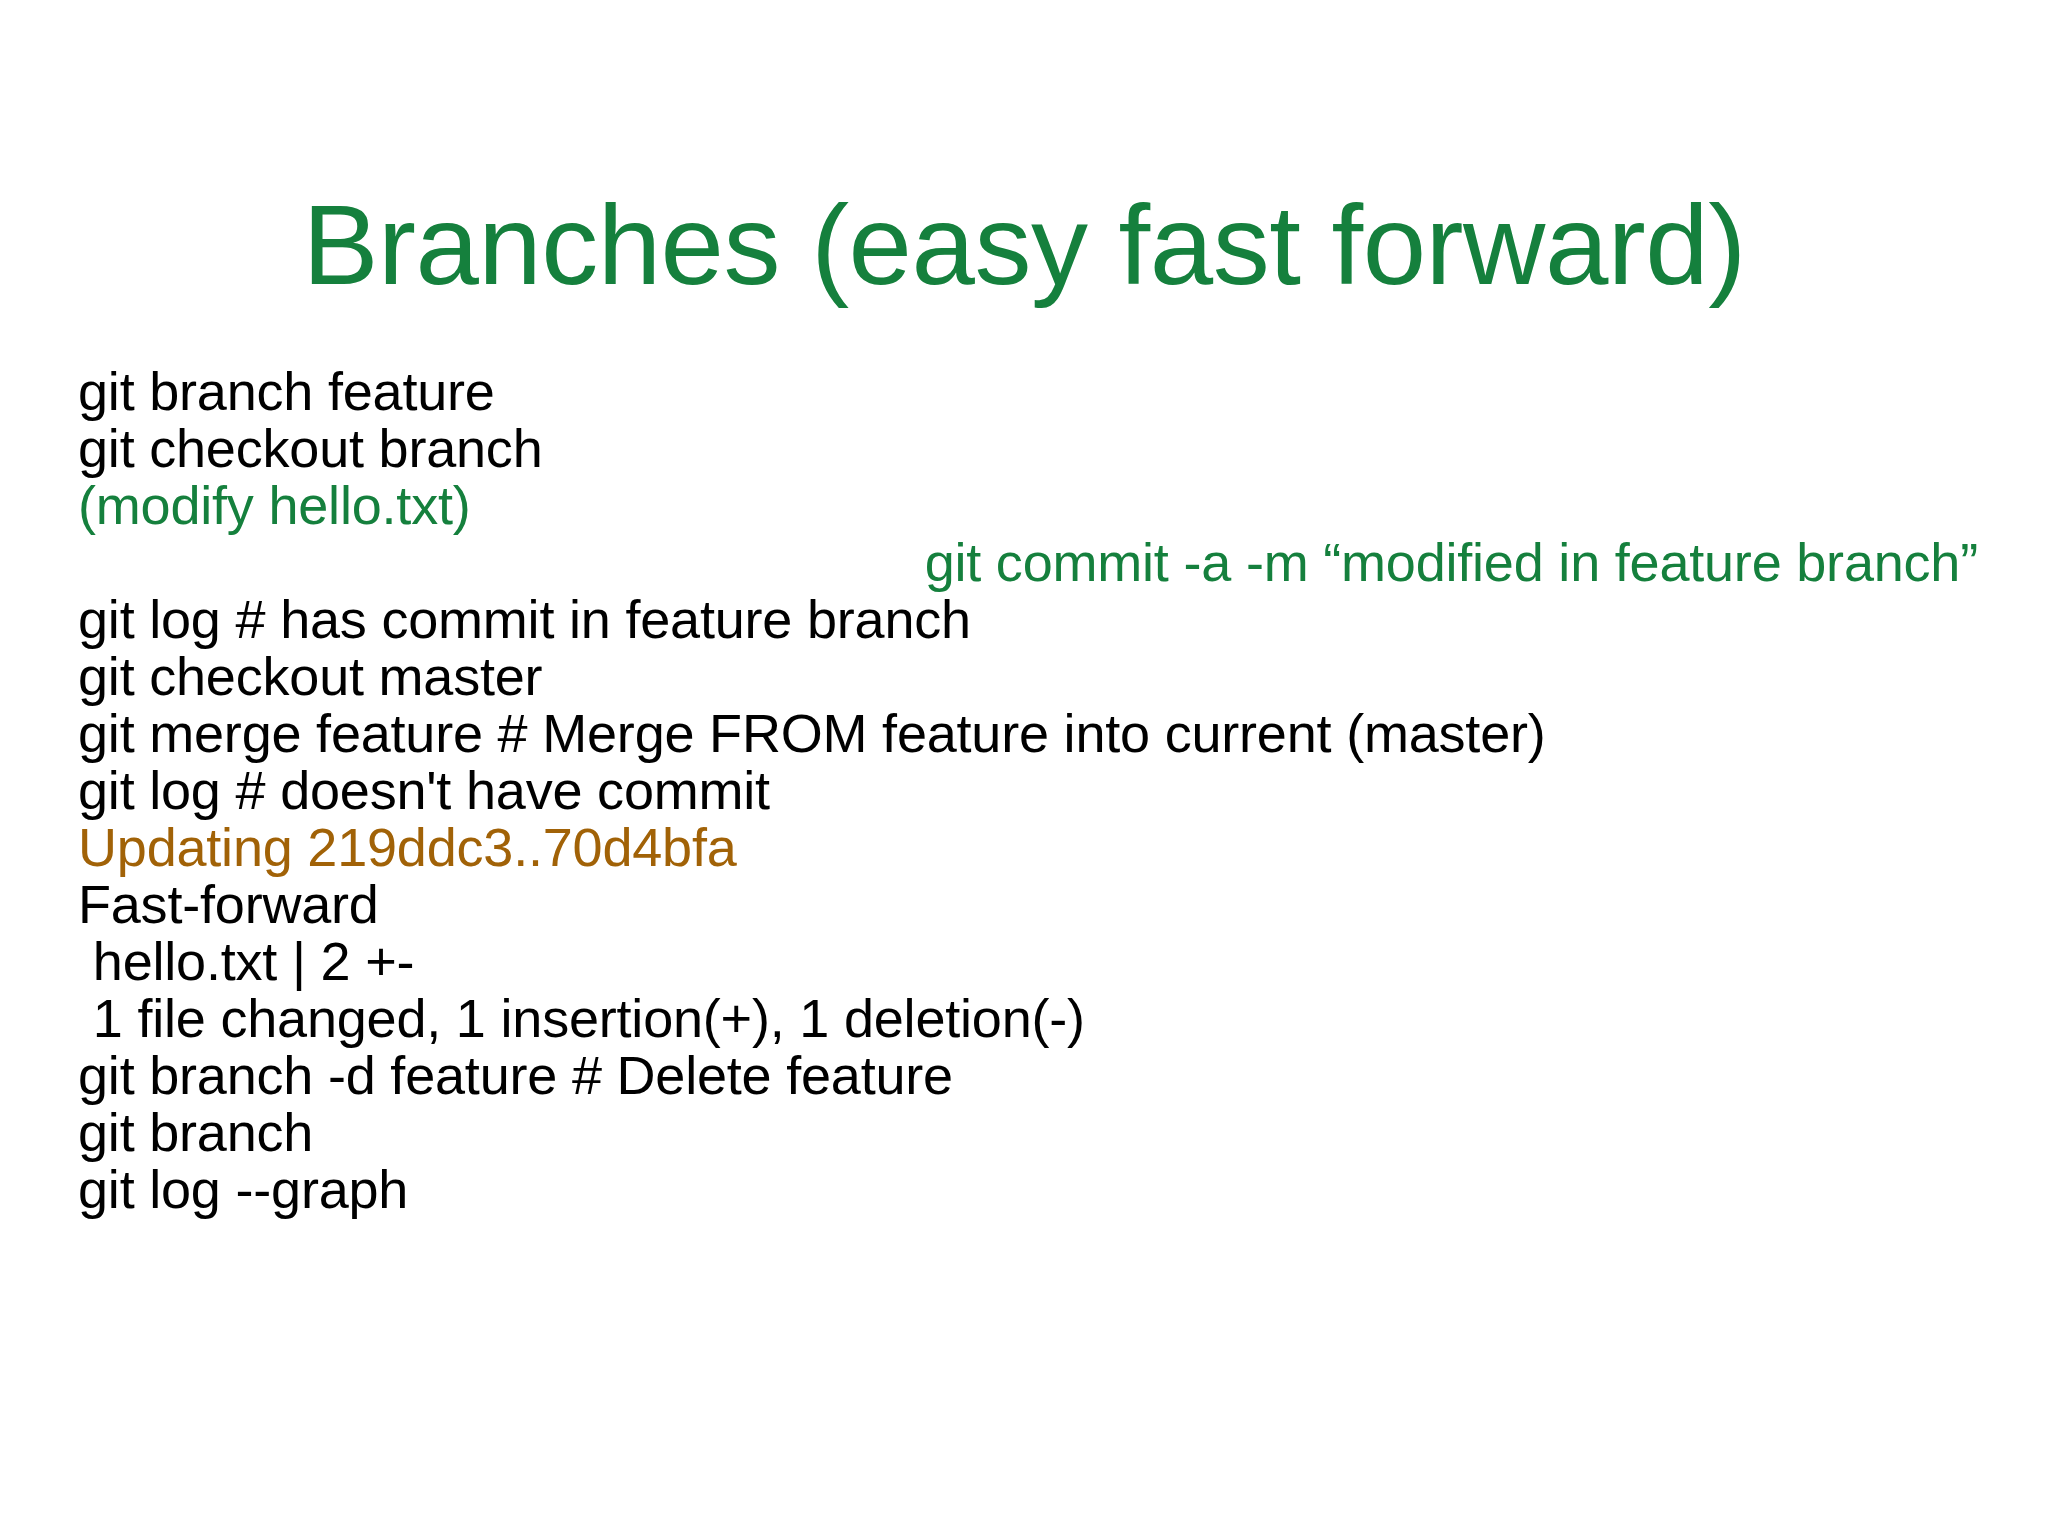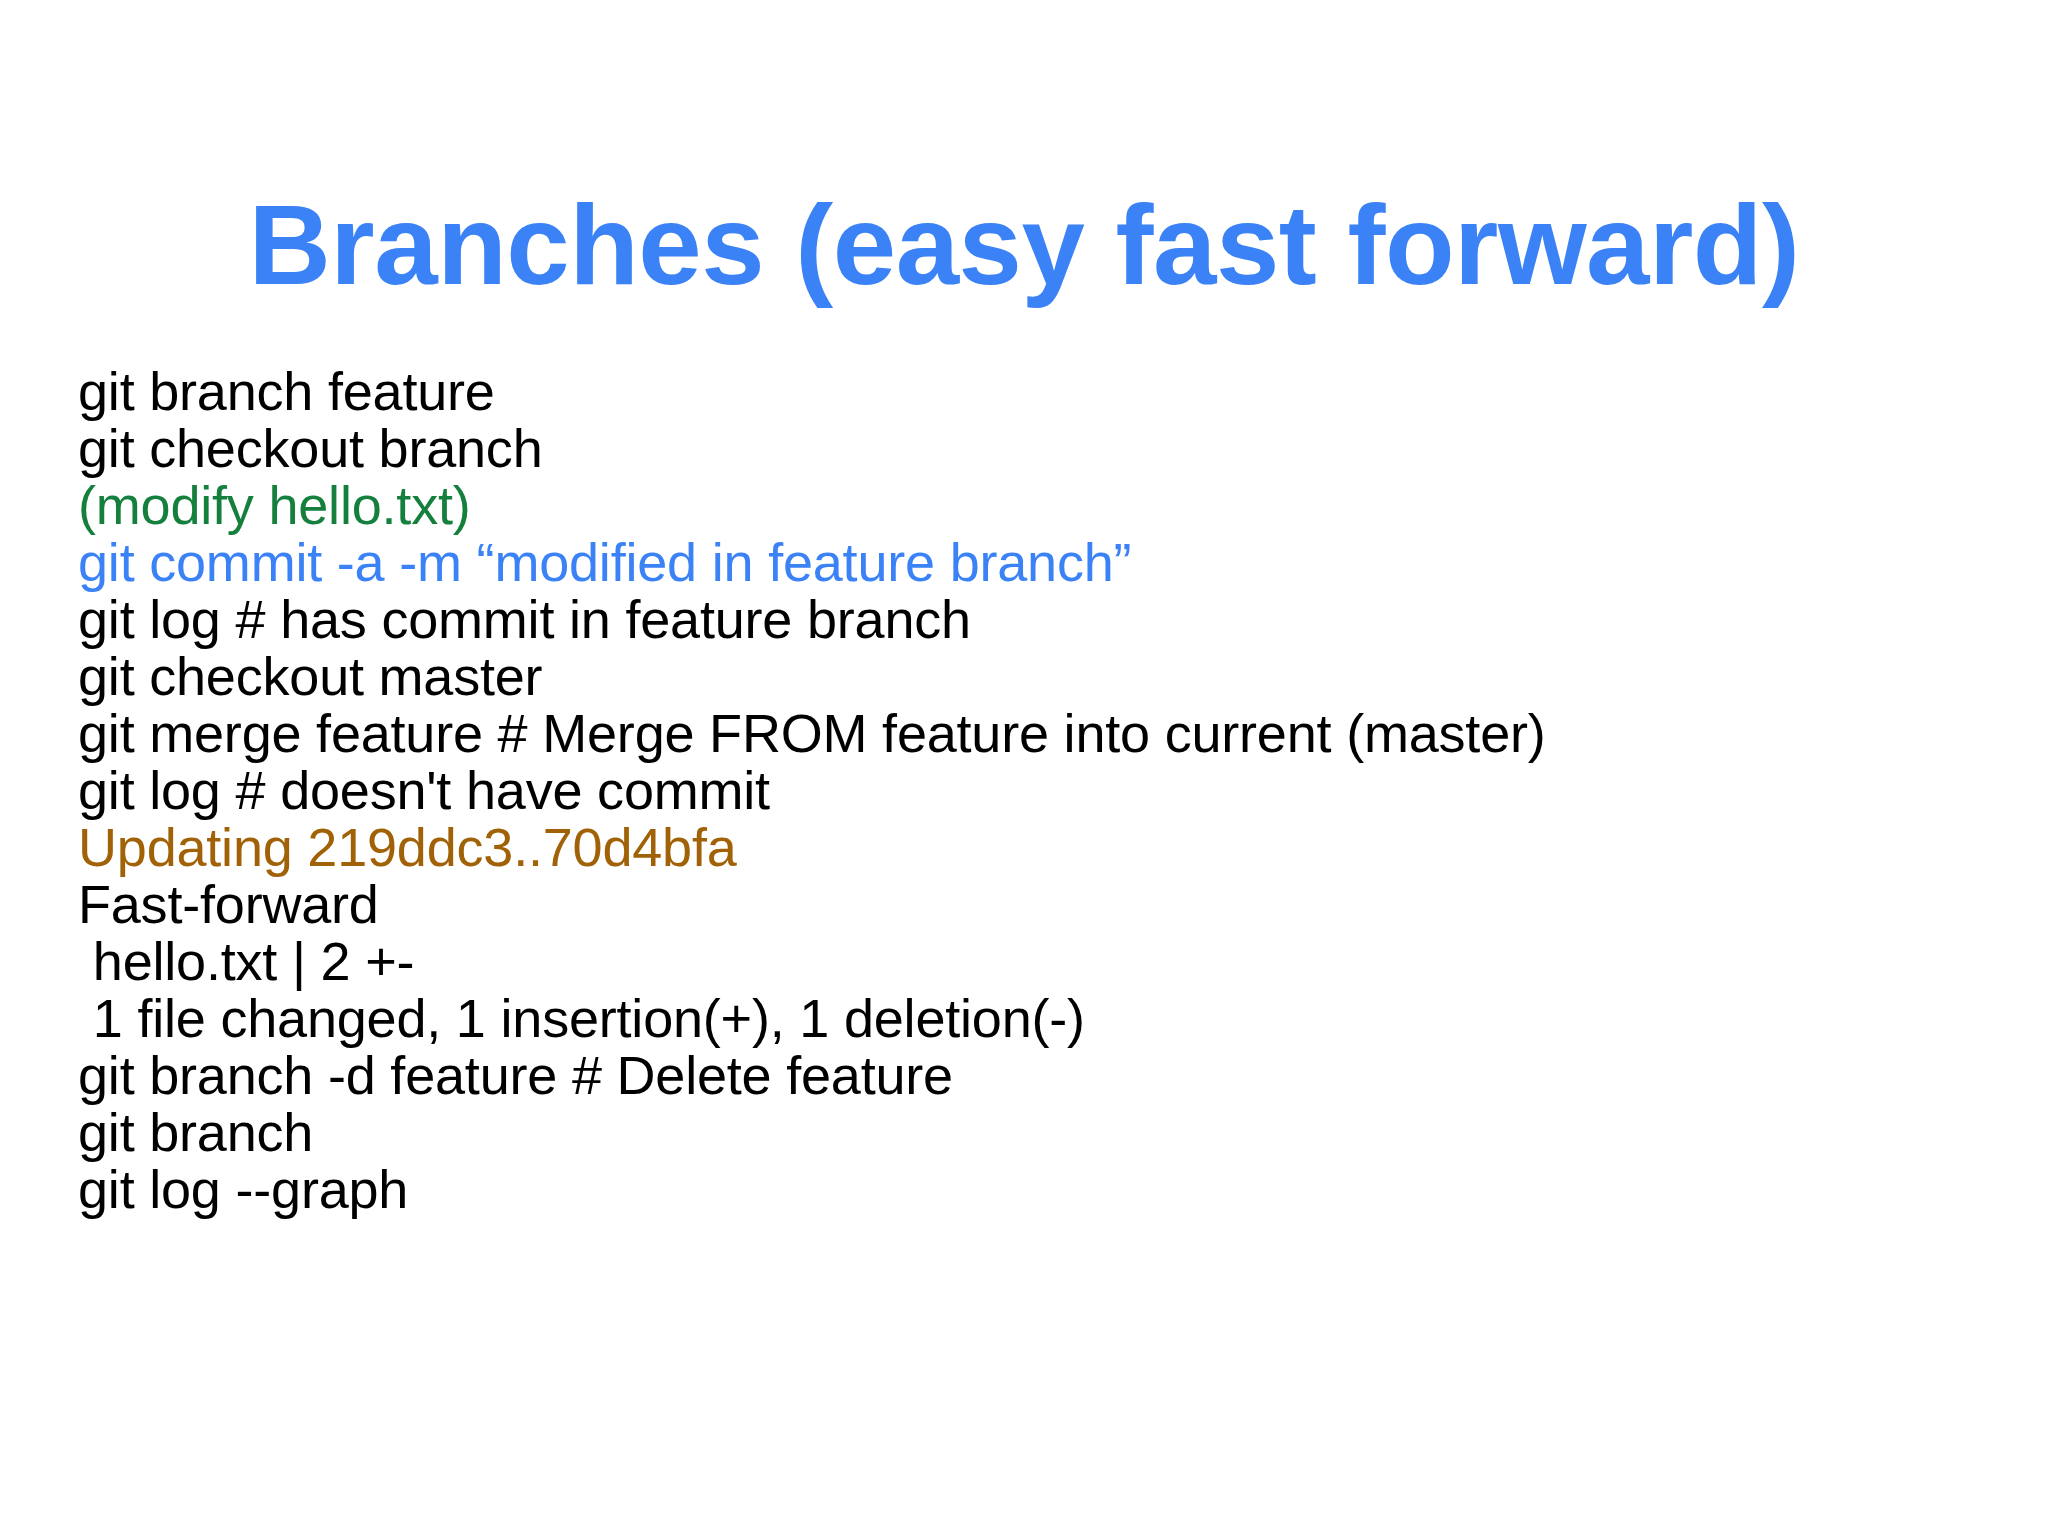--- a/index.html
+++ b/index.html
@@ -45,28 +45,28 @@
     font-weight: 400;
     white-space: pre;
     letter-spacing: -0.2px;
   }
 </style>
 </head>
 <body>
 
 <div id="slide" style="background: rgb(255, 255, 255);">
 
-  <h1 id="slide-title" style="color: #3b82f6; font-weight: bold;">Branches (easy fast forward)</h1>
+  <h1 id="slide-title" style="color: #15803d;">Branches (easy fast forward)</h1>
 
   <div id="body-block">
 
   <div class="body-line" style="color: rgb(0, 0, 0);">git branch feature</div>
       <div class="body-line" style="color: rgb(0, 0, 0);">git checkout branch</div>
       <div class="body-line" style="color: #15803d;">(modify hello.txt)</div>
-      <div class="body-line" style="color: #3b82f6;">git commit -a -m “modified in feature branch”</div>
+      <div class="body-line" style="color: #15803d; text-align: right;">git commit -a -m “modified in feature branch”</div>
       <div class="body-line" style="color: rgb(0, 0, 0);">git log # has commit in feature branch</div>
       <div class="body-line" style="color: rgb(0, 0, 0);">git checkout master</div>
       <div class="body-line" style="color: rgb(0, 0, 0);">git merge feature # Merge FROM feature into current (master)</div>
       <div class="body-line" style="color: rgb(0, 0, 0);">git log # doesn't have commit</div>
       <div class="body-line" style="color: #a16207;">Updating 219ddc3..70d4bfa</div>
       <div class="body-line" style="color: rgb(0, 0, 0);">Fast-forward</div>
       <div class="body-line" style="color: rgb(0, 0, 0);"> hello.txt | 2 +-</div>
       <div class="body-line" style="color: rgb(0, 0, 0);"> 1 file changed, 1 insertion(+), 1 deletion(-)</div>
       <div class="body-line" style="color: rgb(0, 0, 0);">git branch -d feature # Delete feature</div>
       <div class="body-line" style="color: rgb(0, 0, 0);">git branch</div>

